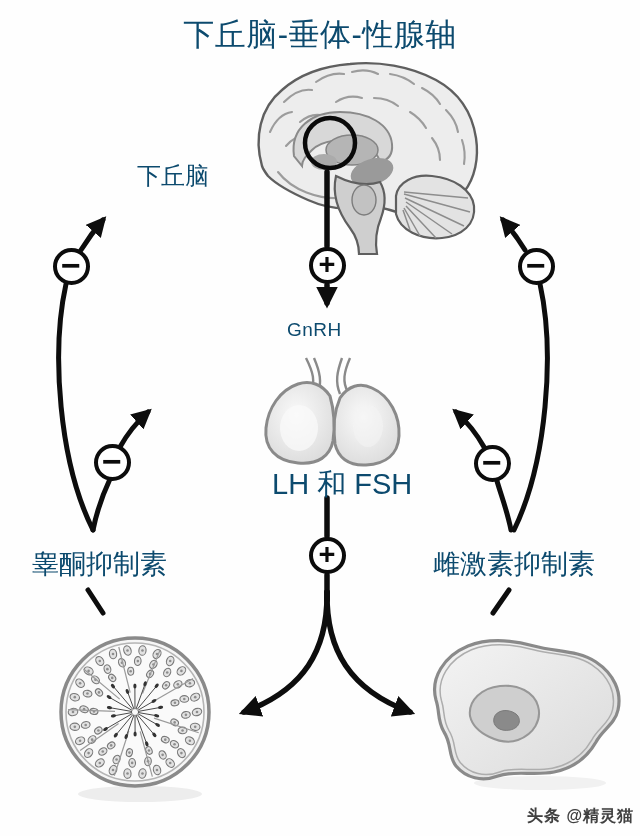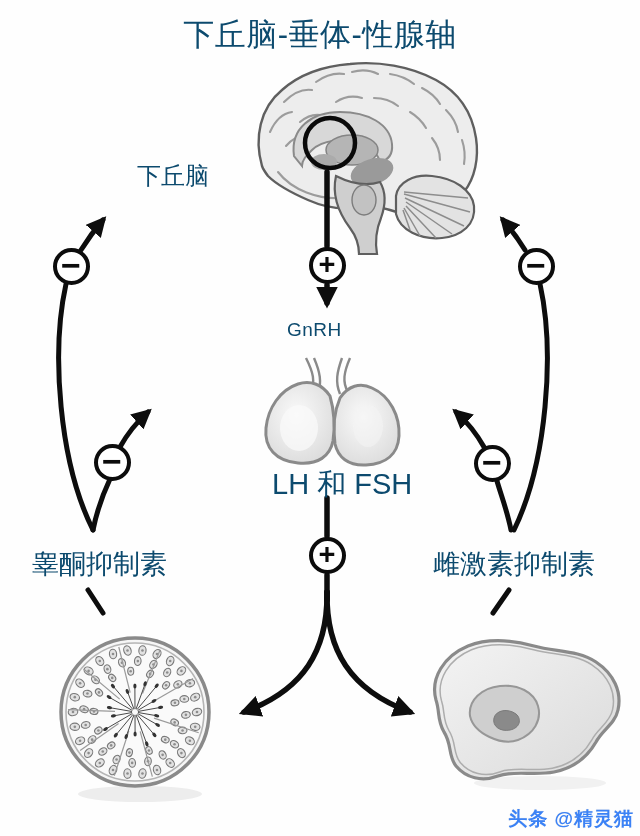--- a/index.html
+++ b/index.html
@@ -13,22 +13,22 @@
   .pit{left:167px;top:369px;font-size:27px;}
   .lhfsh{left:264px;top:465px;font-size:29px;margin-left:8px;}
   .testo{left:32px;top:546px;font-size:27px;}
   .estro{left:433px;top:546px;font-size:27px;}
   .sign{position:absolute;z-index:3;box-sizing:border-box;width:37px;height:37px;
     border:4px solid #0c0c0c;border-radius:50%;background:#fff;display:flex;
     align-items:center;justify-content:center;font-weight:900;color:#0c0c0c;line-height:0;}
   .plus{font-size:29px;}
   .minus{font-size:34px;}
   .sign span{transform:translateY(-1px);}
-  .watermark{position:absolute;right:6px;top:806px;z-index:3;font-size:19px;font-weight:700;
-    color:#3b82f6;letter-spacing:1px;text-shadow:1px 1px 0 #ffffff,0 0 1px #cfcfcf;}
+  .watermark{position:absolute;right:6px;top:806px;z-index:3;font-size:16px;font-weight:700;
+    color:#404040;letter-spacing:1px;text-shadow:1px 1px 0 #ffffff,0 0 1px #cfcfcf;}
 </style>
 </head>
 <body>
 
 <div id="stage">
 
 <svg width="640" height="836" viewBox="0 0 640 836">
   <defs>
     <marker id="arw" viewBox="0 0 10 10" refX="7.5" refY="5" markerWidth="4" markerHeight="4" orient="auto">
       <path d="M0 0 L10 5 L0 10 Z" fill="#0d0d0d"></path>

